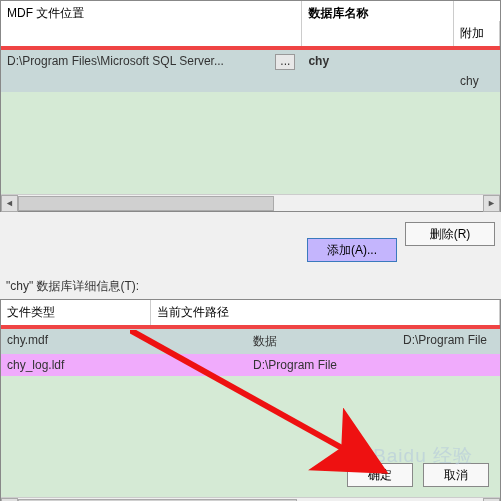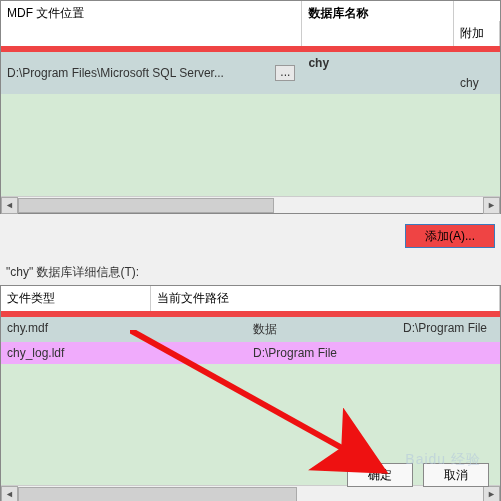--- a/index.html
+++ b/index.html
@@ -1,46 +1,46 @@
 <!DOCTYPE html>
 <html><head>
 <meta charset="utf-8">
 <style>
 * { box-sizing: border-box; margin: 0; padding: 0; font-family: "Microsoft YaHei", SimSun, sans-serif; font-size: 12px; }
 body { background: #f0f0f0; width: 501px; height: 501px; overflow: hidden; position: relative; }
-.grid-header { display: flex; background: #fff; border-bottom: 6px solid #ef4444; }
+.grid-header { display: flex; background: #fff; border-bottom: 4px solid #ef4444; }
 .grid-header > div { padding: 4px 6px; border-right: 1px solid #ccc; background: #fff; white-space: nowrap; overflow: hidden; }
 .grid-body { background: #d5ead5; position: relative; }
 .grid-row { display: flex; }
 .grid-row.selected { background: #c8d8d8; }
 .grid-row > div { padding: 4px 6px; border-right: 1px solid transparent; white-space: nowrap; overflow: hidden; color: #333; }
 .top-grid { border: 1px solid #888; }
 .col-mdf { width: 302px; }
 .col-dbname { width: 152px; font-weight: bold; }
 .col-attach { width: 46px; margin-top: 20px; }
-.path-cell { display: flex; align-items: center; }
+.path-cell { display: flex; }
 .path-text { flex: 1; overflow: hidden; text-overflow: ellipsis; }
 .browse-btn { width: 20px; height: 16px; background: #e8e8e8; border: 1px solid #999; text-align: center; line-height: 12px; cursor: pointer; margin-left: 4px; }
 .scrollbar-h { height: 17px; background: #f0f0f0; border-top: 1px solid #ccc; display: flex; align-items: center; }
 .scroll-arrow { width: 17px; height: 17px; background: #e0e0e0; border: 1px solid #aaa; display: flex; align-items: center; justify-content: center; font-size: 9px; color: #555; }
 .scroll-track { flex: 1; height: 17px; position: relative; }
 .scroll-thumb { position: absolute; height: 15px; top: 1px; background: #d0d0d0; border: 1px solid #aaa; }
 .btn-row { display: flex; justify-content: flex-end; gap: 8px; padding: 10px 6px; }
 .btn { min-width: 90px; height: 24px; border: 1px solid #888; background: #f8f8f8; padding: 2px 12px; cursor: pointer; }
-.btn.primary { border: 1px solid #3a7abd; background: #ef4444; }
+.btn.primary { border: 1px solid #3a7abd; background: #c4b5fd; margin-top: 16px; }
 .btn:disabled { color: #aaa; cursor: default; }
 .section-label { padding: 6px 6px 4px; color: #333; }
 .detail-grid { border: 1px solid #888; }
 .col-fname { width: 246px; }
 .col-ftype { width: 150px; }
 .col-fpath { flex: 1; }
 .footer-btns { position: absolute; bottom: 14px; right: 12px; display: flex; gap: 10px; }
 .footer-btns .btn { min-width: 66px; }
 .arrow-annotation { position: absolute; pointer-events: none; z-index: 100; }
-.watermark { position: absolute; bottom: 32px; right: 20px; color: rgba(180,200,220,0.6); font-size: 14px; letter-spacing: 1px; pointer-events: none; }
+.watermark { position: absolute; bottom: 32px; right: 28px; color: rgba(180,200,220,0.6); font-size: 19px; letter-spacing: 1px; pointer-events: none; }
 </style>
 </head>
 <body>
 
 <div class="top-grid">
   <div class="grid-header">
     <div class="col-mdf">MDF 文件位置</div>
     <div class="col-dbname">数据库名称</div>
     <div class="col-attach">附加</div>
   </div>
@@ -58,20 +58,21 @@
     <div class="scroll-arrow">◄</div>
     <div class="scroll-track">
         <div class="scroll-thumb" style="left:0; width:55%;"></div>
       </div>
     <div class="scroll-arrow">►</div>
   </div>
 </div>
 
 <div class="btn-row">
   <button class="btn primary">添加(A)...</button>
+  <button class="btn">删除(R)</button>
 </div>
 
 <div class="section-label">"chy" 数据库详细信息(T):</div>
 
 <div class="detail-grid">
   <div class="grid-header">
     <div class="col-ftype">文件类型</div>
     <div class="col-fpath">当前文件路径</div>
   </div>
   <div class="grid-body" style="height:168px;">

